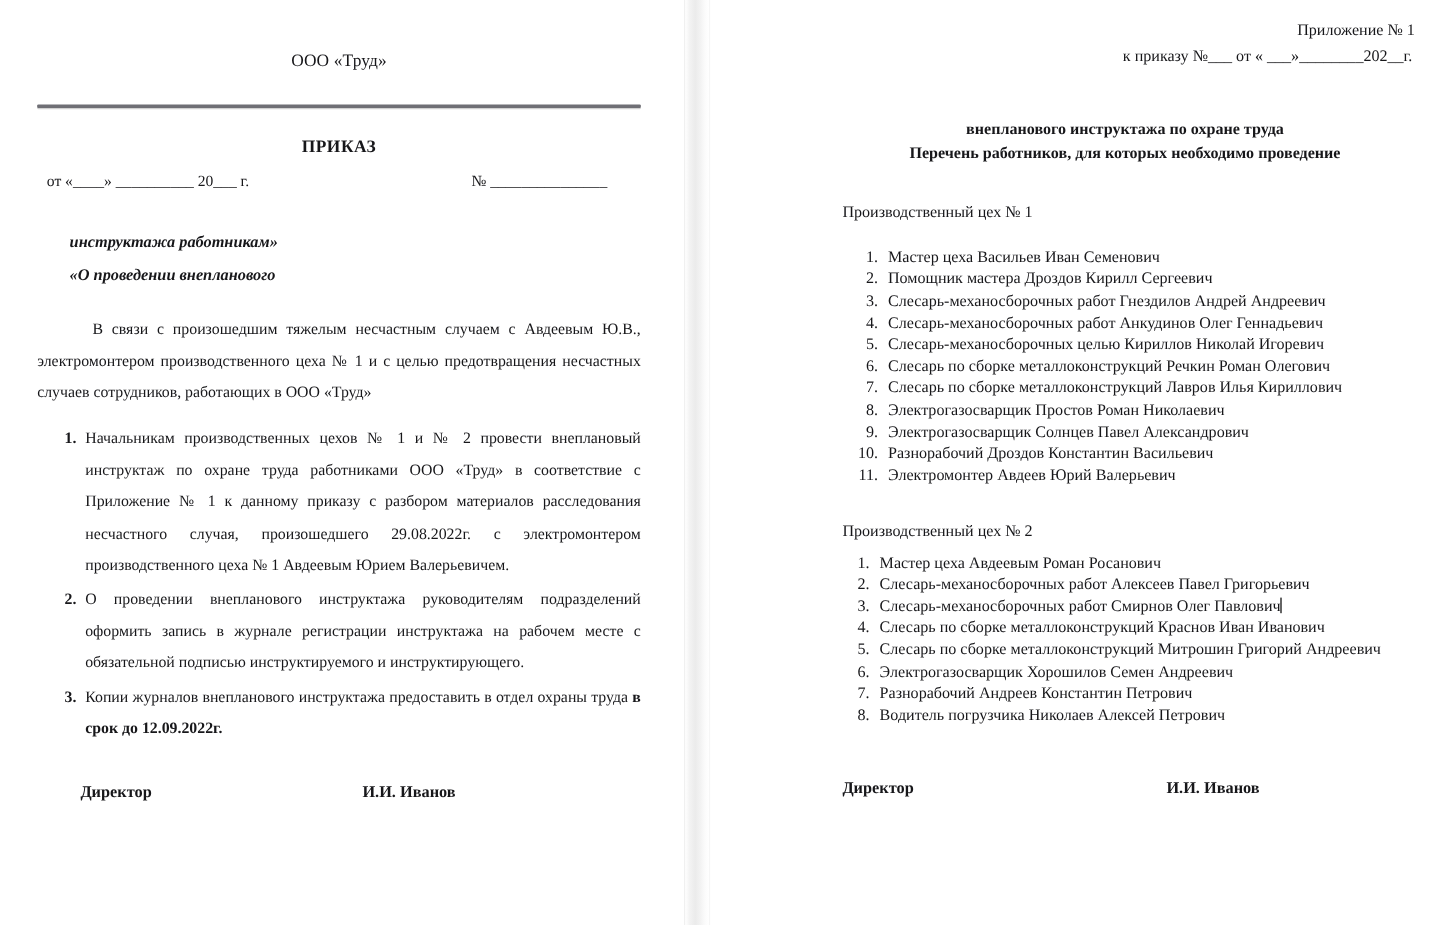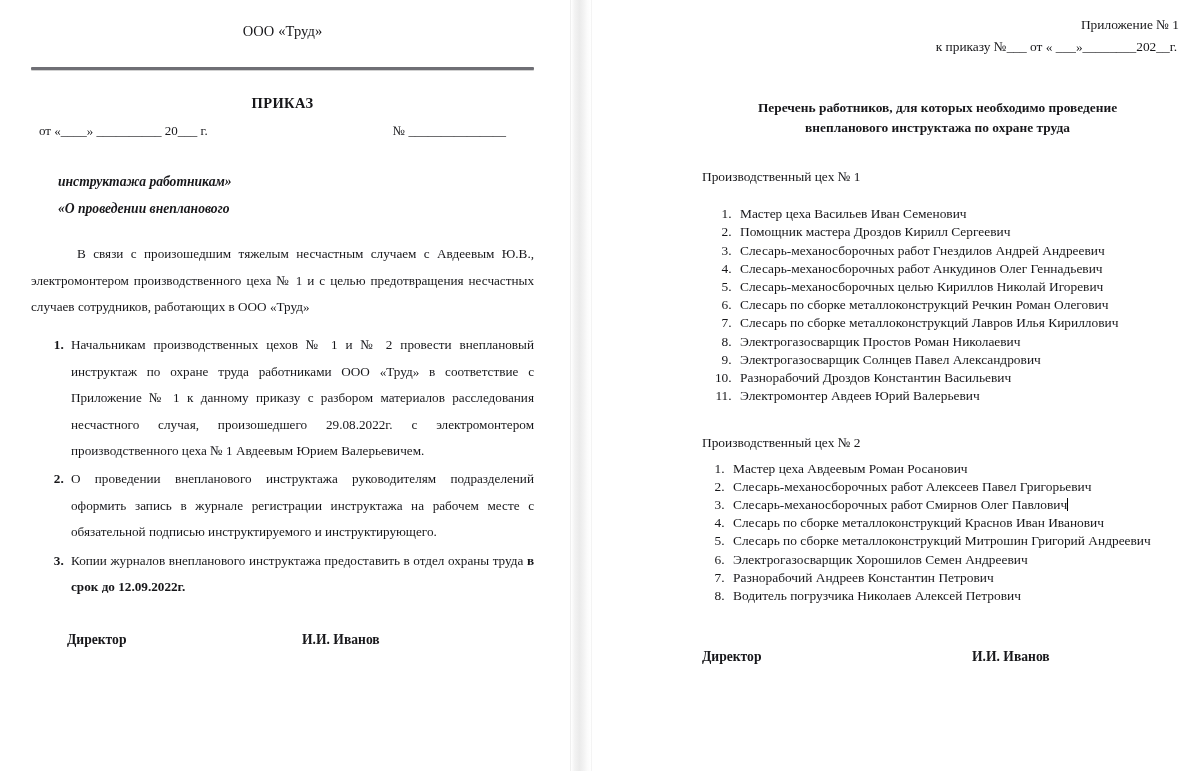--- a/index.html
+++ b/index.html
@@ -32,22 +32,23 @@
     background: #ffffff;
     box-sizing: border-box;
     padding: 0 36px 0 31px;
     font-size: 13.2px;
     line-height: 1.0;
   }
 
   .org-name {
     text-align: center;
     font-size: 14.5px;
-    padding-top: 24px;
+    padding-top: 8px;
     letter-spacing: .1px;
+    margin-top: 36px;
   }
 
   .header-rule {
     margin: 28px 0 0 0;
     height: 3px;
     background: #6f6f75;
     border-radius: 1px;
     box-shadow: 0 1px 0 rgba(0,0,0,.18);
   }
 
@@ -240,22 +241,22 @@
   <div class="gutter"></div>
 
   <div class="page-right">
 
     <div class="appx-head">
       <div>Приложение № 1</div>
       <div class="line2">к приказу №___  от « ___»________202__г.</div>
     </div>
 
     <div class="list-title">
+      <div>внепланового инструктажа по охране труда</div>
       <div>Перечень работников, для которых необходимо проведение</div>
-      <div>внепланового инструктажа по охране труда</div>
     </div>
 
     <div class="shop-label">Производственный цех № 1</div>
 
     <ol class="staff-list wide">
       <li>Мастер цеха Васильев Иван Семенович</li>
       <li>Помощник мастера Дроздов Кирилл Сергеевич</li>
       <li>Слесарь-механосборочных работ Гнездилов Андрей Андреевич</li>
       <li>Слесарь-механосборочных работ Анкудинов Олег Геннадьевич</li>
       <li>Слесарь-механосборочных целью Кириллов Николай Игоревич</li>

